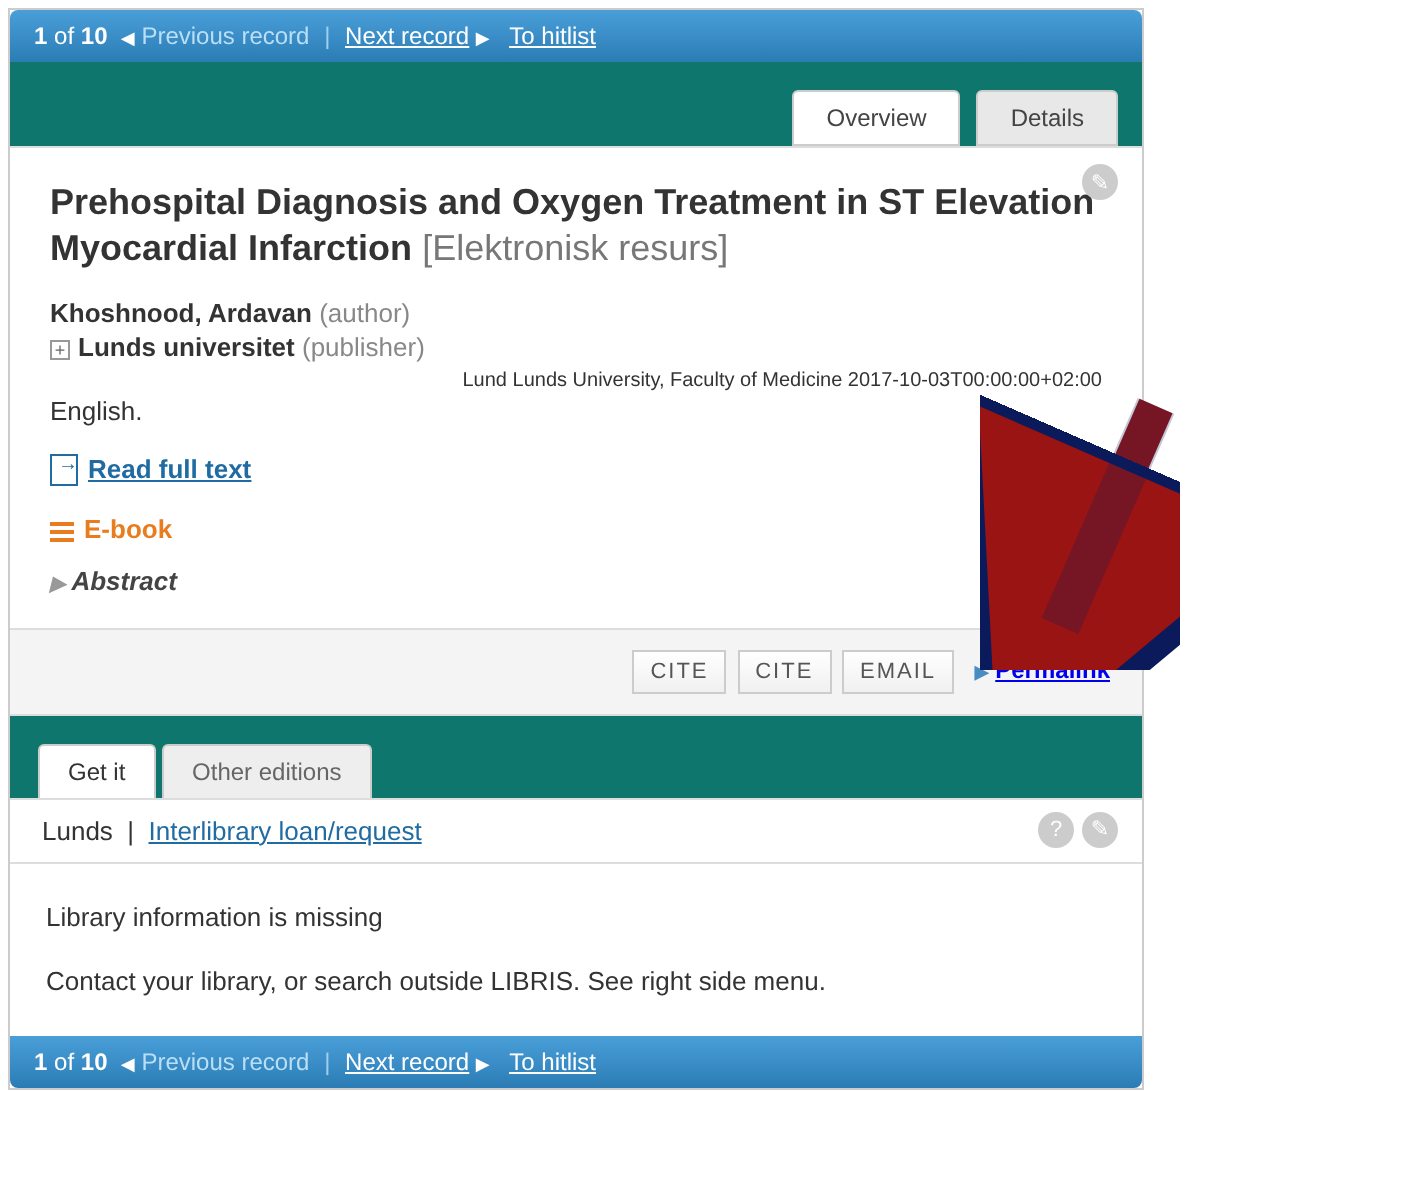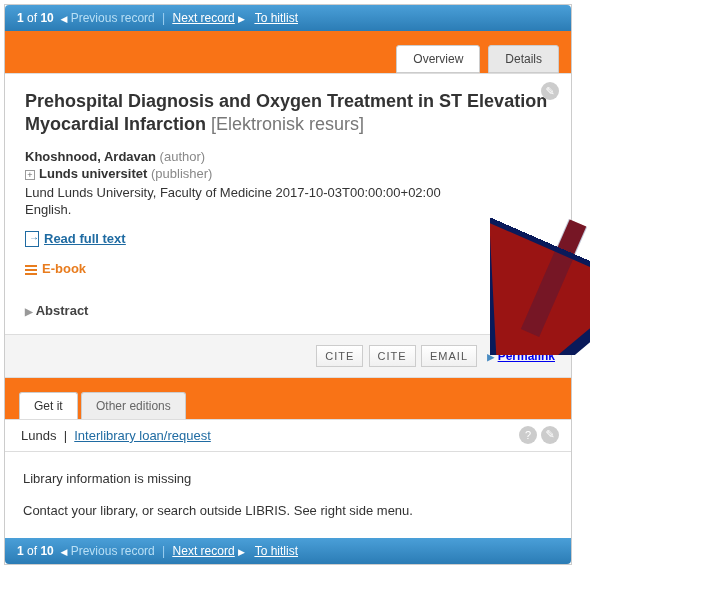--- a/index.html
+++ b/index.html
@@ -3,43 +3,43 @@
 <meta charset="utf-8">
 <style>
 * { margin: 0; padding: 0; box-sizing: border-box; }
 body { font-family: Verdana, Arial, sans-serif; font-size: 12px; color: #333; background: #fff; padding: 4px; }
 .frame { border: 1px solid #ccc; width: 568px; }
 .navbar { background: linear-gradient(to bottom, #4a9fd8, #2b7cb5); color: #fff; padding: 6px 12px; font-size: 12px; border-radius: 4px 4px 0 0; }
 .navbar .sep { color: #9dcff0; margin: 0 4px; }
 .navbar a { color: #fff; }
 .navbar .disabled { color: #b8dff5; }
 .navbar .tri { font-size: 9px; }
-.content { background: #f97316; padding: 0; position: relative; }
+.content { background: #0f766e; padding: 0; position: relative; }
 .tabs-top { display: flex; justify-content: flex-end; padding: 14px 12px 0 12px; gap: 8px; }
 .tab-top { background: #fff; border: 1px solid #ccc; border-radius: 3px 3px 0 0; padding: 6px 16px; font-size: 12px; cursor: pointer; color: #444; }
 .tab-top.inactive { background: #e8e8e8; }
 .main { background: #fff; margin: 0; padding: 16px 20px; border-top: 1px solid #ddd; position: relative; }
 .gear { position: absolute; right: 12px; top: 8px; width: 18px; height: 18px; border-radius: 50%; background: #ccc; display:flex;align-items:center;justify-content:center;color:#fff;font-size:11px; }
 .title { font-size: 18px; font-weight: bold; color: #333; margin-bottom: 4px; line-height: 1.3; }
 .title .sub { font-weight: normal; color: #777; }
 .author-line { margin-top: 12px; font-size: 13px; }
 .author-line .role { color: #888; }
 .pub-line { margin-top: 2px; font-size: 13px; color: #333; }
 .pub-line .plus { display:inline-block; width:10px;height:10px;border:1px solid #999;font-size:9px;line-height:9px;text-align:center;margin-right:4px;color:#666; }
 .pub-line .role { color: #888; }
-.imprint { margin-top: 4px; font-size: 13px; }
+.imprint { margin-top: 4px; font-size: 10px; text-align: right; }
 .lang { margin-top: 2px; font-size: 13px; }
 .readfull { margin-top: 14px; font-size: 13px; font-weight: bold; }
 .readfull a { color: #1f6ba2; }
 .readfull .icon { display:inline-block;width:14px;height:16px;border:1px solid #1f6ba2;margin-right:5px;vertical-align:middle;position:relative; }
 .readfull .icon::after { content:"→"; color:#1f6ba2; position:absolute; left:3px; top:-1px; font-size:10px; }
 .ebook { margin-top: 14px; color: #e87c1e; font-weight: bold; font-size: 13px; }
 .ebook .bars { display:inline-block;margin-right:5px;vertical-align:middle; }
 .ebook .bars span { display:block;width:12px;height:2px;background:#e87c1e;margin:2px 0; }
-.abstract-line { margin-top: 26px; font-size: 13px; font-weight: bold; color: #444; }
+.abstract-line { margin-top: 10px; font-size: 13px; font-weight: bold; color: #444; font-style: italic; }
 .abstract-line .tri { color:#999;font-size:10px;margin-right:3px; }
 .actions-bar { background:#f4f4f4;border-top:1px solid #ddd;border-bottom:1px solid #ddd;padding:10px 16px;text-align:right;font-size:12px; position: relative; }
 .actions-bar button { background:linear-gradient(#fff,#f0f0f0);border:1px solid #ccc;padding:4px 8px;font-size:11px;letter-spacing:1px;cursor:pointer;margin:0 1px;color:#555;font-family:inherit; }
 .actions-bar .permalink { color:#4a8cc2;margin-left:6px;font-weight:bold; }
 .actions-bar .permalink .tri{font-size:9px;}
 .tabs-bottom { padding: 14px 14px 0 14px; }
 .tabs-bottom .tab { display:inline-block;background:#fff;border:1px solid #ccc;border-bottom:none;border-radius:3px 3px 0 0;padding:6px 14px;font-size:12px;cursor:pointer; }
 .tabs-bottom .tab.inactive { background:#eee;color:#666; }
 .loan-bar { background:#fff;border-top:1px solid #ddd;border-bottom:1px solid #ddd;padding:8px 16px;font-size:13px;position:relative; }
 .loan-bar a { color:#1f6ba2; }

